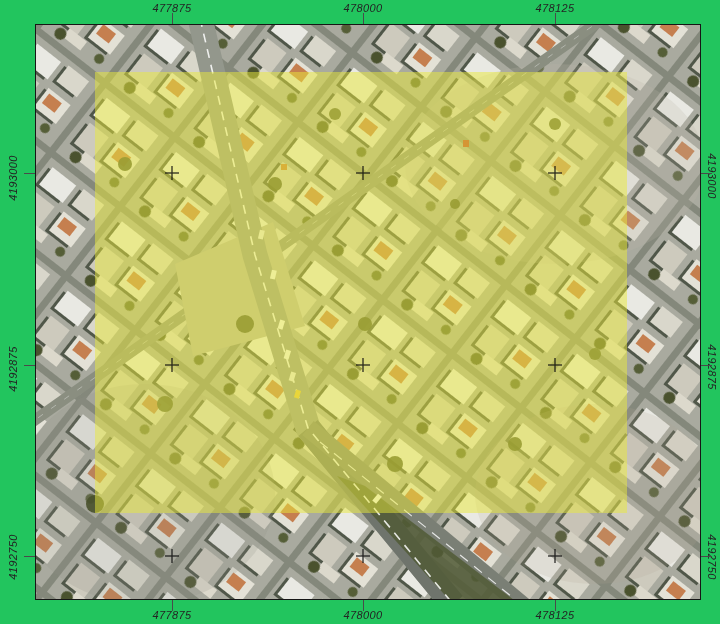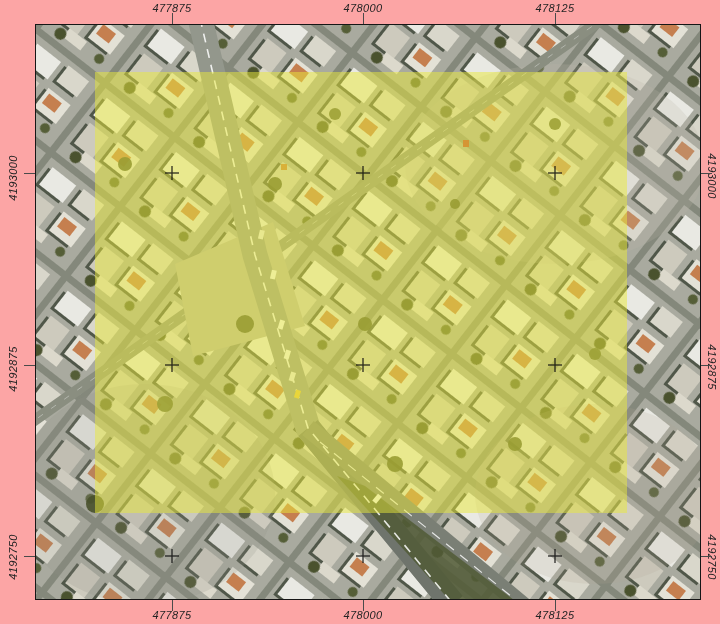--- a/index.html
+++ b/index.html
@@ -1,16 +1,16 @@
 <!DOCTYPE html>
 <html><head>
 <meta charset="utf-8">
 <style>
   html,body{margin:0;padding:0;background:#ffffff;}
-  .canvas{position:relative;width:720px;height:624px;background:#fca5a5;overflow:hidden;
+  .canvas{position:relative;width:720px;height:624px;background:#22c55e;overflow:hidden;
           font-family:"Liberation Sans",sans-serif;}
   .map-viewport{position:absolute;left:35px;top:24px;width:666px;height:576px;overflow:hidden;background:#a9aa9f;}
   .frame-border{position:absolute;left:35px;top:24px;width:666px;height:576px;border:1.5px solid #161616;
                 box-sizing:border-box;pointer-events:none;z-index:30;}
   .aerial{position:absolute;left:0;top:0;z-index:1;}
   .selection-overlay{position:absolute;left:60px;top:48px;width:532px;height:441px;z-index:10;}
   .crosses{position:absolute;left:0;top:0;z-index:25;pointer-events:none;}
   .grid-label{position:absolute;font-size:11px;font-style:italic;color:#242424;letter-spacing:.4px;
               white-space:nowrap;transform:translateX(-50%);z-index:5;}
   .grid-label.rot-l{transform:translate(-50%,-50%) rotate(-90deg);}

